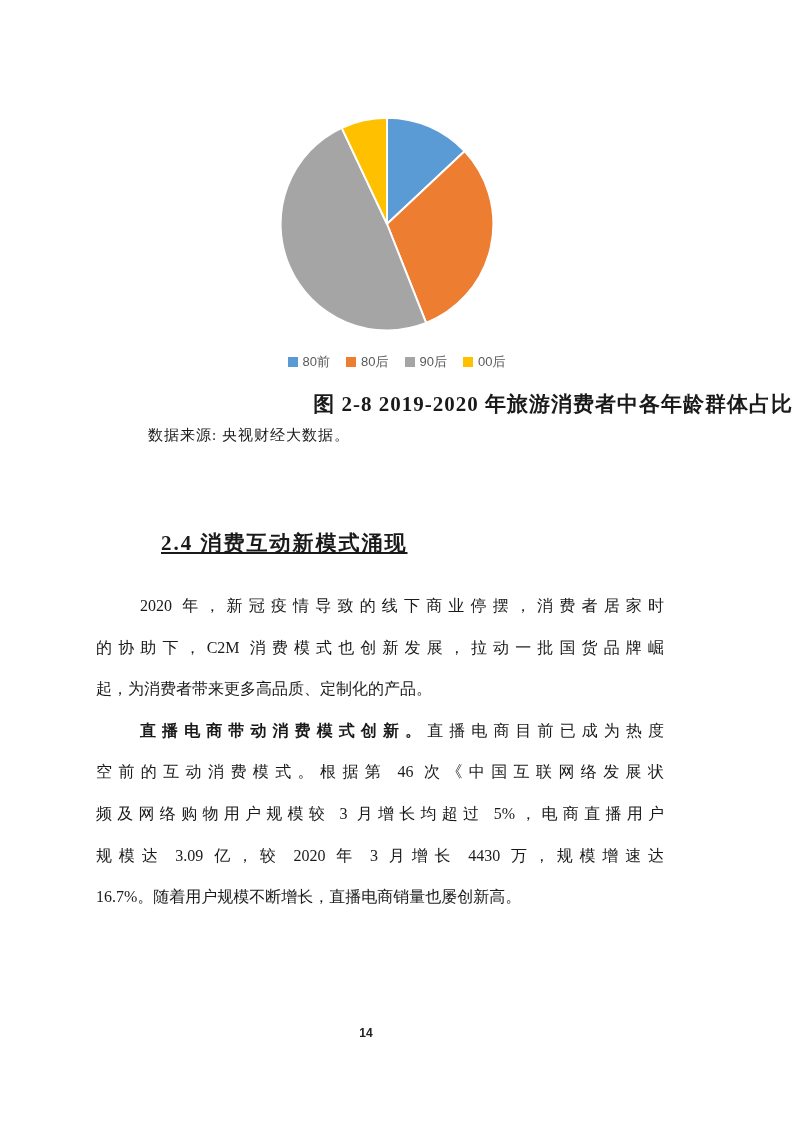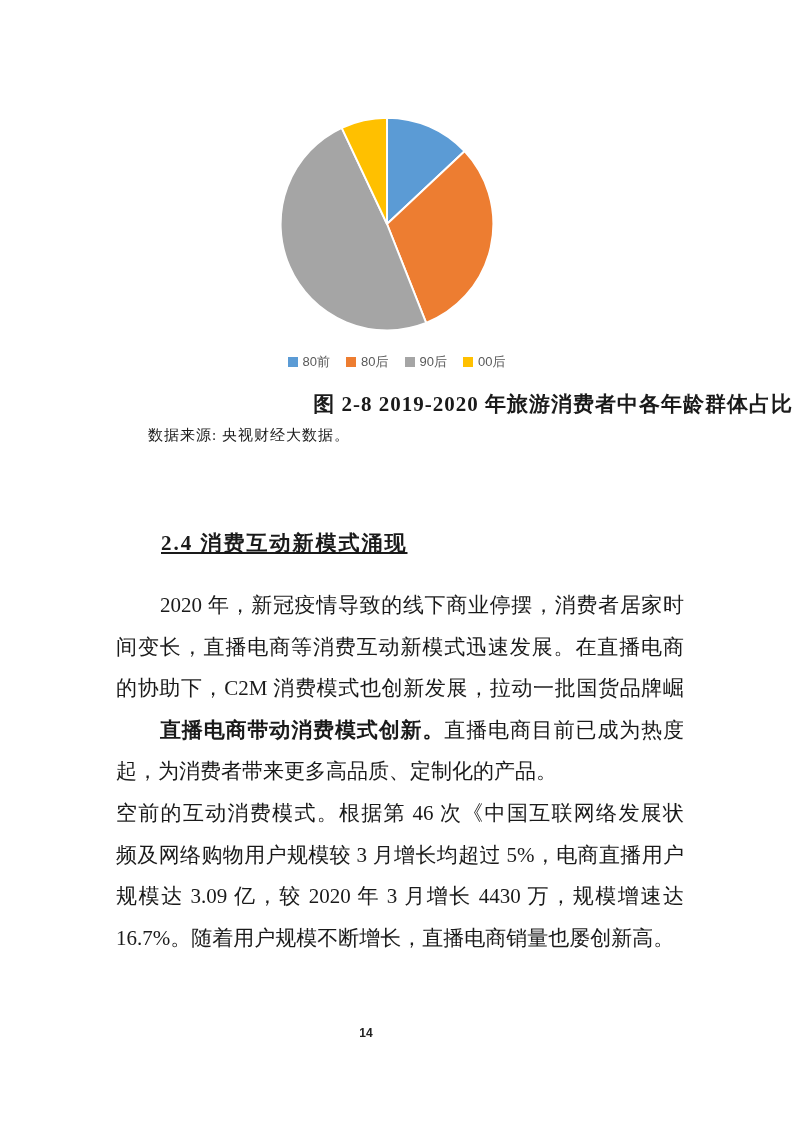--- a/index.html
+++ b/index.html
@@ -67,23 +67,23 @@
     top: 529px;
     left: 161px;
     font-size: 21px;
     font-weight: bold;
     letter-spacing: 2px;
     text-decoration: underline;
   }
   .body-text {
     position: absolute;
     top: 585px;
-    left: 116px;
+    left: 96px;
     width: 568px;
-    font-size: 21px;
+    font-size: 16px;
     line-height: 41.6px;
   }
   .line {
     text-align: justify;
     text-align-last: justify;
     white-space: nowrap;
   }
   .line.first { padding-left: 44px; }
   .line.last  { text-align-last: left; white-space: normal; }
   .bold-lead  { font-weight: bold; }
@@ -130,25 +130,24 @@
     </span>
   </div>
 
   <div class="caption">图 2-8 2019-2020 年旅游消费者中各年龄群体占比</div>
   <div class="source">数据来源: 央视财经大数据。</div>
 
   <div class="section-heading">2.4 消费互动新模式涌现</div>
 
   <div class="body-text">
     <div class="line first">2020 年，新冠疫情导致的线下商业停摆，消费者居家时</div>
-    <div class="line">间变长，直播电商等消费互动新模式迅速发展。在直播电商</div>
     <div class="line">的协助下，C2M 消费模式也创新发展，拉动一批国货品牌崛</div>
+    <div class="line last">起，为消费者带来更多高品质、定制化的产品。</div>
+
     <div class="line first"><span class="bold-lead">直播电商带动消费模式创新。</span><span>直播电商目前已成为热度</span></div>
-
-    <div class="line last">起，为消费者带来更多高品质、定制化的产品。</div>
     <div class="line">空前的互动消费模式。根据第 46 次《中国互联网络发展状</div>
     <div class="line">频及网络购物用户规模较 3 月增长均超过 5%，电商直播用户</div>
     <div class="line">规模达 3.09 亿，较 2020 年 3 月增长 4430 万，规模增速达</div>
     <div class="line last">16.7%。随着用户规模不断增长，直播电商销量也屡创新高。</div>
   </div>
 
   <div class="page-number">14</div>
 
 </div>
 

